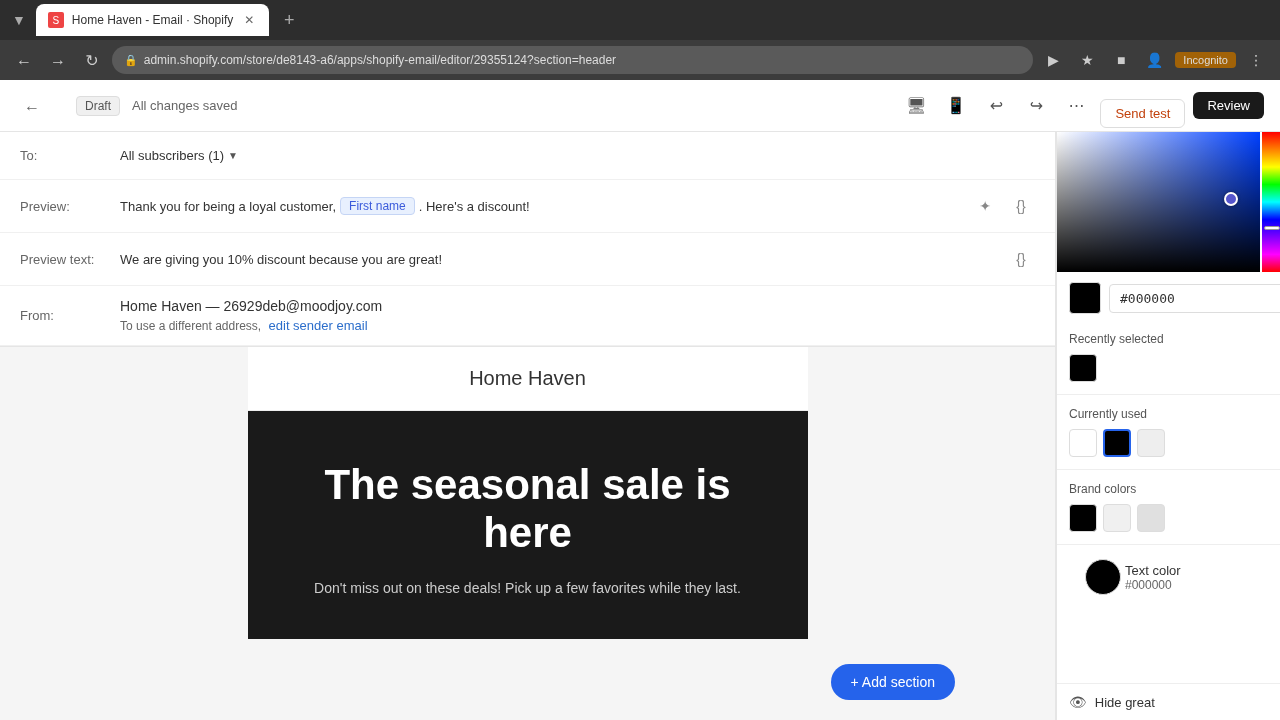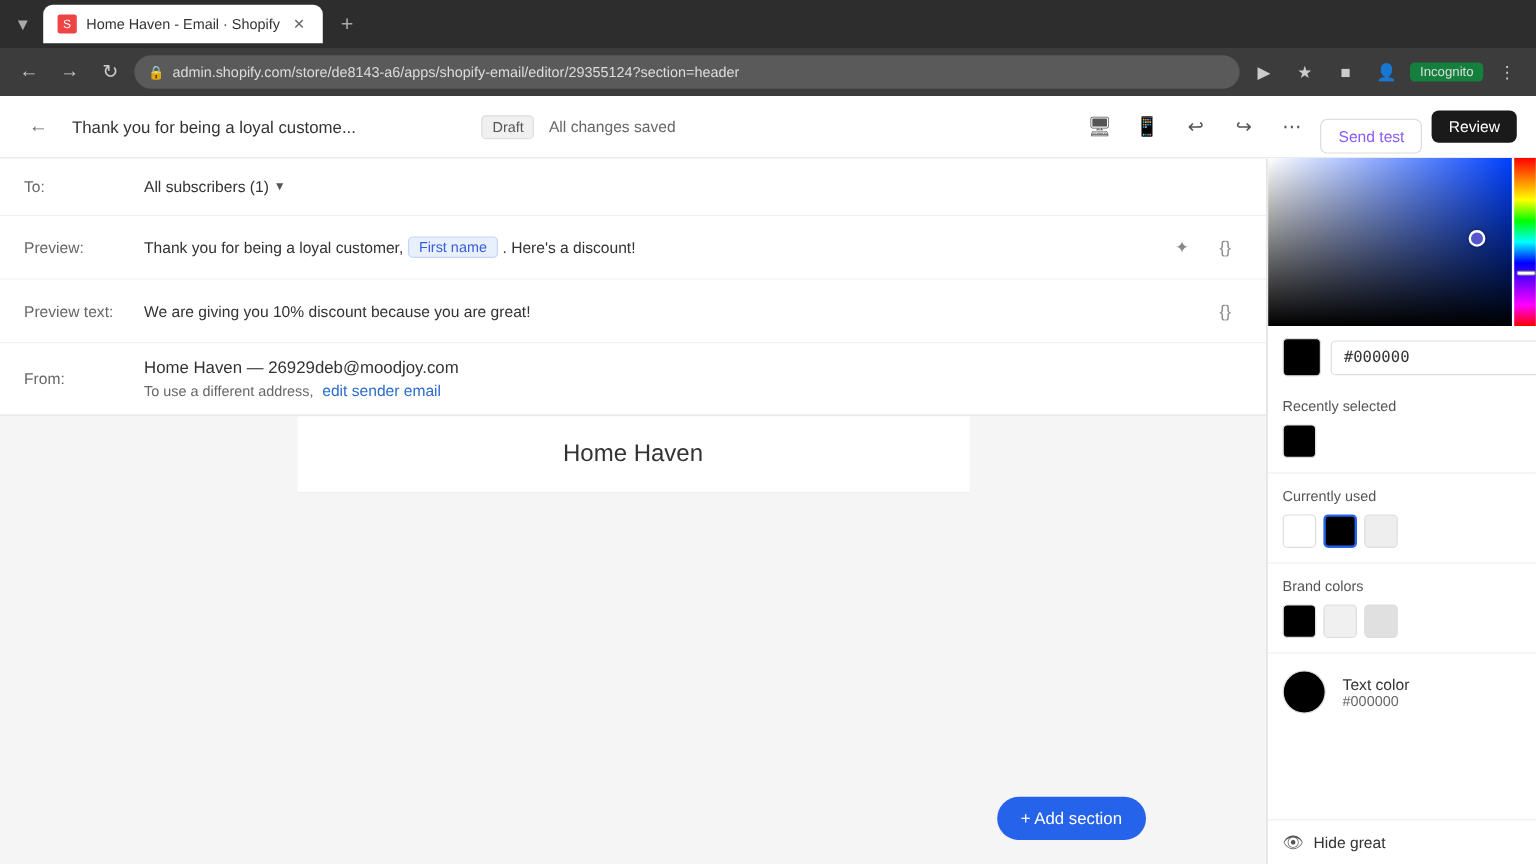--- a/index.html
+++ b/index.html
@@ -22,21 +22,21 @@
 
     
     .app-toolbar { height: 52px; display: flex; align-items: center; padding: 0 16px; border-bottom: 1px solid #e5e5e5; gap: 12px; }
     .back-btn { width: 32px; height: 32px; display: flex; align-items: center; justify-content: center; color: #666; cursor: pointer; }
     .email-title { font-size: 14px; color: #333; font-weight: 500; flex: 1; }
     .draft-badge { background: #f0f0f0; border: 1px solid #ddd; border-radius: 4px; padding: 2px 8px; font-size: 12px; color: #555; margin-left: 16px; }
     .saved-text { font-size: 13px; color: #666; }
     .toolbar-spacer { flex: 1; }
     .toolbar-actions { display: flex; align-items: center; gap: 8px; }
     .icon-btn { width: 32px; height: 32px; display: flex; align-items: center; justify-content: center; color: #555; cursor: pointer; border-radius: 6px; font-size: 16px; }
-    .send-test-btn { background: #fff; border: 1px solid #ddd; border-radius: 6px; padding: 6px 14px; font-size: 13px; cursor: pointer; color: #8b5cf6; font-weight: 500; margin-top: 15px; }
+    .send-test-btn { background: #fff; border: 1px solid #ddd; border-radius: 6px; padding: 6px 14px; font-size: 13px; cursor: pointer; color: #c2410c; font-weight: 500; margin-top: 15px; }
     .review-btn { background: #1a1a1a; color: #fff; border: none; border-radius: 6px; padding: 6px 14px; font-size: 13px; cursor: pointer; font-weight: 500; }
 
     
     .main-content { display: flex; flex: 1; overflow: hidden; }
 
     
     .left-panel { flex: 1; display: flex; flex-direction: column; overflow-y: auto; border-right: 1px solid #e5e5e5; }
 
     
     .email-fields { padding: 0; border-bottom: 1px solid #e5e5e5; }
@@ -70,21 +70,21 @@
     .hex-input { flex: 1; border: 1px solid #ddd; border-radius: 4px; padding: 6px 10px; font-size: 13px; font-family: monospace; color: #333; }
 
     .color-section { padding: 8px 12px; }
     .color-section-label { font-size: 12px; color: #555; margin-bottom: 8px; }
     .color-swatches { display: flex; gap: 6px; align-items: center; flex-wrap: wrap; }
     .color-swatch { width: 28px; height: 28px; border-radius: 4px; border: 1px solid #ddd; cursor: pointer; flex-shrink: 0; }
     .color-swatch.selected { border: 2px solid #2563eb; }
 
     .divider { height: 1px; background: #eee; margin: 4px 0; }
 
-    .text-color-row { display: flex; align-items: center; gap: 14px; padding: 10px 12px; }
+    .text-color-row { display: flex; align-items: center; gap: 4px; padding: 10px 12px; margin-left: 16px; }
     .text-color-circle { width: 36px; height: 36px; border-radius: 50%; border: 1px solid #ddd; flex-shrink: 0; }
     .text-color-info { display: flex; flex-direction: column; }
     .text-color-label { font-size: 13px; color: #333; font-weight: 500; }
     .text-color-hex { font-size: 12px; color: #666; }
 
     .hide-header-row { display: flex; align-items: center; gap: 8px; padding: 10px 12px; border-top: 1px solid #eee; margin-top: auto; }
     .eye-icon { font-size: 14px; color: #555; }
     .hide-header-label { font-size: 13px; color: #333; }
 
     
@@ -111,30 +111,29 @@
   <div class="nav-btn">↻</div>
   <div class="address-bar">
     <span style="margin-right:6px;font-size:11px;color:#aaa;">🔒</span>
     <span>admin.shopify.com/store/de8143-a6/apps/shopify-email/editor/29355124?section=header</span>
   </div>
   <div class="nav-actions">
     <div class="nav-action-btn">▶</div>
     <div class="nav-action-btn">★</div>
     <div class="nav-action-btn">■</div>
     <div class="nav-action-btn">👤</div>
-    <div style="background:#15803d;border-radius:4px;padding:2px 8px;font-size:11px;color:#ddd;cursor:pointer;">Incognito</div>
+    <div style="background:#a16207;border-radius:4px;padding:2px 8px;font-size:11px;color:#ddd;cursor:pointer;">Incognito</div>
     <div class="nav-action-btn">⋮</div>
   </div>
 </div>
 
 <div class="app">
 
   <div class="app-toolbar">
     <div class="back-btn">←</div>
-    <span class="email-title">Thank you for being a loyal custome...</span>
     <span class="draft-badge">Draft</span>
     <span class="saved-text">All changes saved</span>
     <div class="toolbar-spacer"></div>
     <div class="toolbar-actions">
       <div class="icon-btn" title="Desktop view">🖥</div>
       <div class="icon-btn" title="Mobile view">📱</div>
       <div class="icon-btn">↩</div>
       <div class="icon-btn">↪</div>
       <div class="icon-btn">⋯</div>
       <button class="send-test-btn">Send test</button>
@@ -193,20 +192,24 @@
         </div>
       </div>
 
       <div class="email-preview">
         <div class="email-card">
 
           <div class="email-header">
             <span class="email-header-title">Home Haven</span>
           </div>
 
+          <div class="email-hero">
+            <div class="email-hero-title">The seasonal sale is here</div>
+            <div class="email-hero-text">Don't miss out on these deals! Pick up a few favorites while they last.</div>
+          </div>
         </div>
 
         <button class="add-section-btn">+ Add section</button>
       </div>
     </div>
 
     <div class="right-panel">
 
       <div style="position:relative;width:100%;height:140px;">
         <div style="position:absolute;left:0;top:0;right:20px;height:100%;background:linear-gradient(to bottom, rgba(0,0,0,0) 0%, #000 100%), linear-gradient(to right, #fff 0%, #0040ff 100%);"></div>

